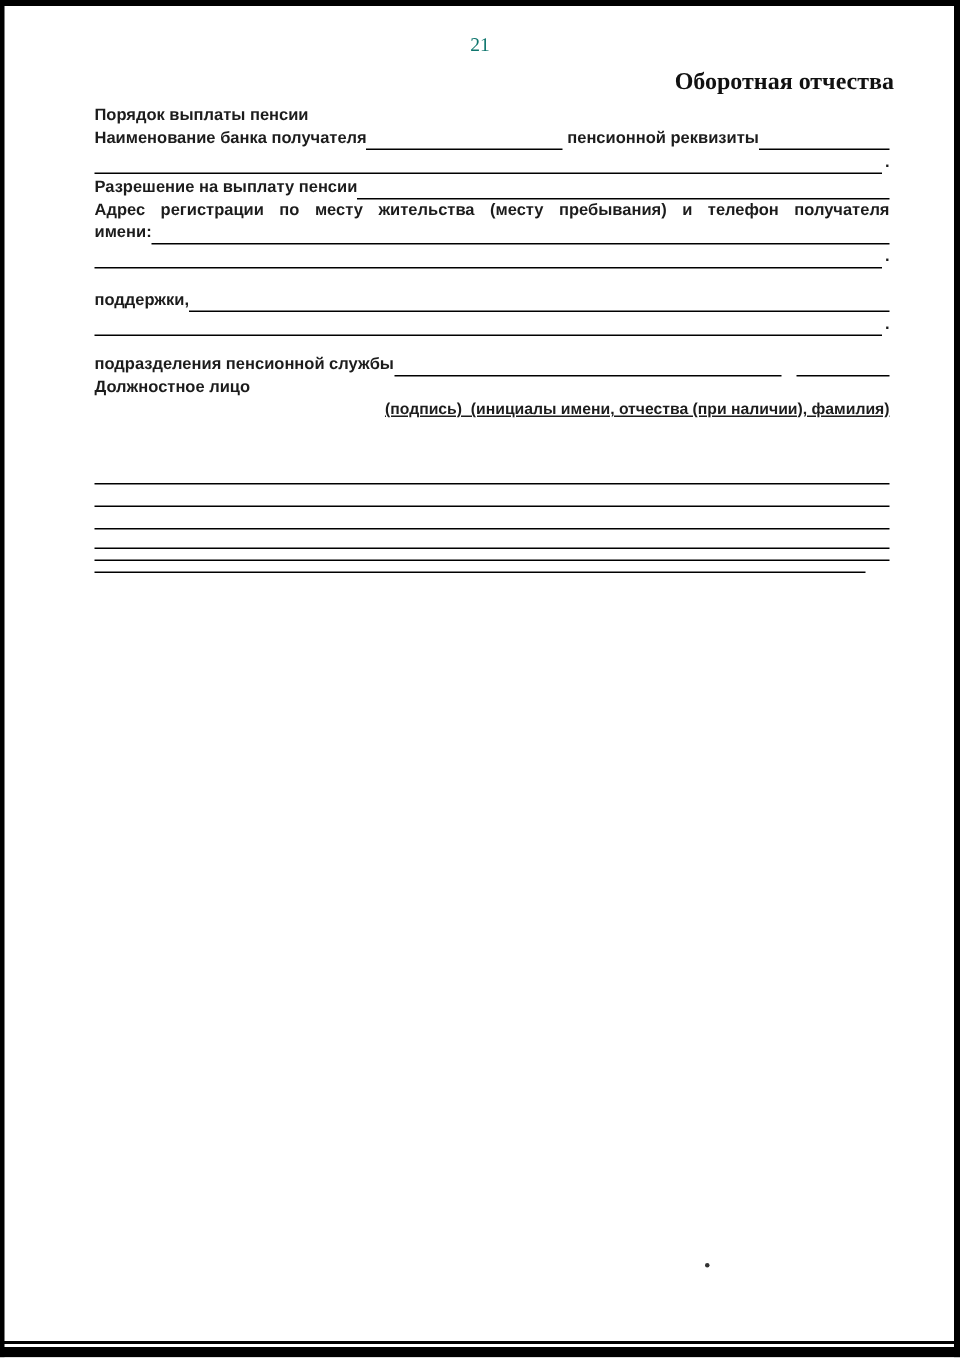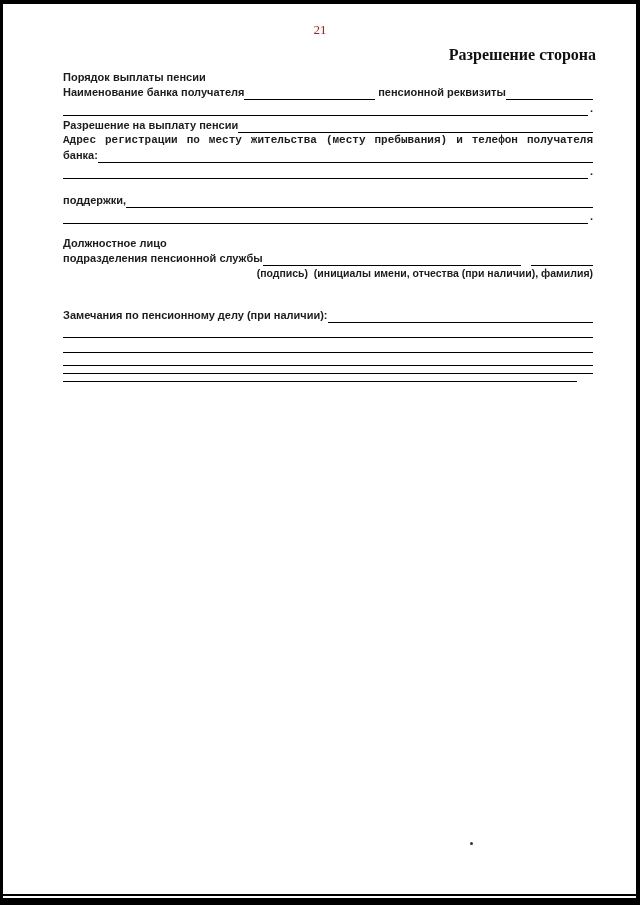--- a/index.html
+++ b/index.html
@@ -17,44 +17,45 @@
   
   .frame-top    { position:absolute; top:0; left:0; right:0; height:4px; background:#000; }
   .frame-left   { position:absolute; top:0; left:0; bottom:0; width:3px; background:#000; }
   .frame-right  { position:absolute; top:0; right:0; bottom:0; width:4px; background:#000; }
   .frame-bottom-line { position:absolute; bottom:9px; left:0; right:0; height:2px; background:#000; }
   .frame-bottom { position:absolute; bottom:0; left:0; right:0; height:7px; background:#000; }
 
   .page-number {
     position:absolute; top:22px; left:0; width:100%;
     text-align:center; font-family:"Liberation Serif", serif;
-    font-size:13px; color:#b91c1c;
+    font-size:13px; color:#0f766e;
   }
   .heading {
     position:absolute; top:46px; right:44px;
     font-family:"Liberation Serif", serif;
     font-weight:bold; font-size:16px; color:#111;
   }
 
   .content {
     position:absolute; top:70px; left:63px; width:530px;
     font-size:11px; font-weight:bold; line-height:15px;
   }
 
   .row { display:flex; align-items:flex-end; height:15px; }
   .row .lbl { white-space:nowrap; }
   .fill { flex:1; border-bottom:1px solid #000; height:12px; }
   .fill.fixed { flex:none; }
   .dot { padding-left:2px; }
 
-  .justify { text-align:justify; text-align-last:justify; height:15px; overflow:hidden;font-family:Liberation Mono, monospace; }
+  .justify { text-align:justify; text-align-last:justify; height:15px; overflow:hidden; }
 
   .caption {
     text-align:right; font-size:10.5px; white-space:pre;
     height:15px;
+    text-decoration:underline;
   }
 
   .spacer-14 { height:14px; }
   .spacer-12 { height:12px; }
   .spacer-26 { height:26px; }
 
   .blank { border-bottom:1px solid #000; }
   .blank.h15 { height:15px; }
   .blank.h13 { height:13px; }
   .blank.h8  { height:8px; }
@@ -72,21 +73,21 @@
 
 <div class="page">
 
   <div class="frame-top"></div>
   <div class="frame-left"></div>
   <div class="frame-right"></div>
   <div class="frame-bottom-line"></div>
   <div class="frame-bottom"></div>
 
   <div class="page-number">21</div>
-  <div class="heading">Разрешение сторона</div>
+  <div class="heading">Оборотная отчества</div>
 
   <div class="content">
 
     <div class="row">
       <span class="lbl">Порядок выплаты пенсии</span>
     </div>
 
     <div class="row">
       <span class="lbl">Наименование банка получателя</span>
       <span class="fill" style="flex:1.5;"></span>
@@ -100,21 +101,21 @@
     </div>
 
     <div class="row" style="margin-top:2px;">
       <span class="lbl">Разрешение на выплату пенсии</span>
       <span class="fill"></span>
     </div>
 
     <div class="justify">Адрес регистрации по месту жительства (месту пребывания) и телефон получателя</div>
 
     <div class="row">
-      <span class="lbl">банка:</span>
+      <span class="lbl">имени:</span>
       <span class="fill"></span>
     </div>
 
     <div class="row" style="height:16px;">
       <span class="fill"></span>
       <span class="dot">.</span>
     </div>
 
     <div class="spacer-14"></div>
 
@@ -125,37 +126,36 @@
     </div>
 
     <div class="row" style="height:16px;">
       <span class="fill"></span>
       <span class="dot">.</span>
     </div>
 
     <div class="spacer-12"></div>
 
     <div class="row">
-      <span class="lbl">Должностное лицо</span>
-    </div>
-
-    <div class="row">
       <span class="lbl">подразделения пенсионной службы</span>
       <span class="fill"></span>
       <span class="gap8"></span>
       <span class="fill fixed" style="width:62px;"></span>
+    </div>
+
+    <div class="row">
+      <span class="lbl">Должностное лицо</span>
     </div>
 
     <div class="caption">(подпись)  (инициалы имени, отчества (при наличии), фамилия)</div>
 
 
     <div class="spacer-26"></div>
 
     <div class="row" style="height:16px;">
-      <span class="lbl">Замечания по пенсионному делу (при наличии):</span>
       <span class="fill"></span>
     </div>
 
     <div class="blank h15"></div>
     <div class="blank h15"></div>
     <div class="blank h13"></div>
     <div class="blank h8"></div>
     <div class="blank h8 short"></div>
 
   </div>

